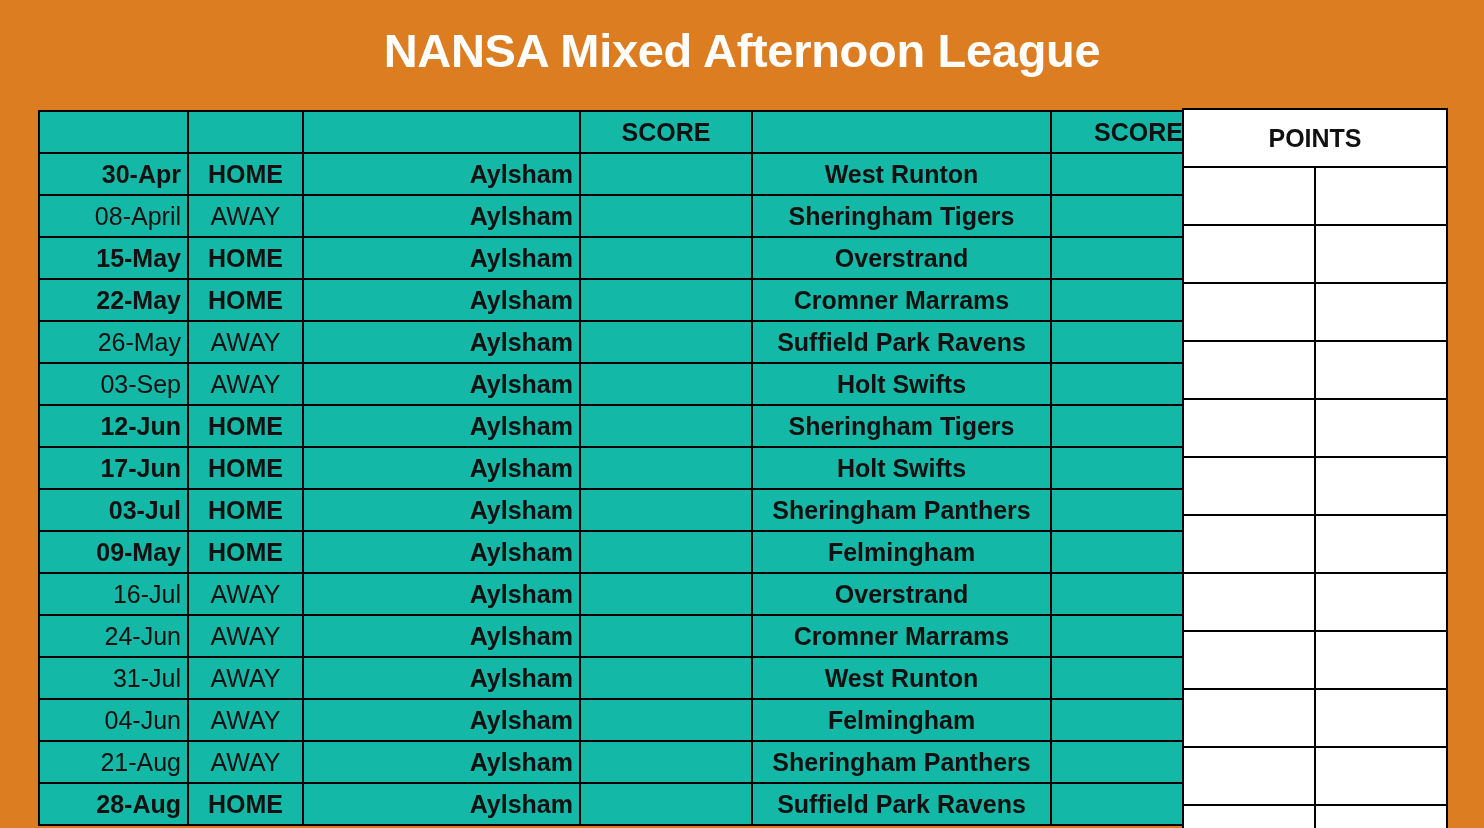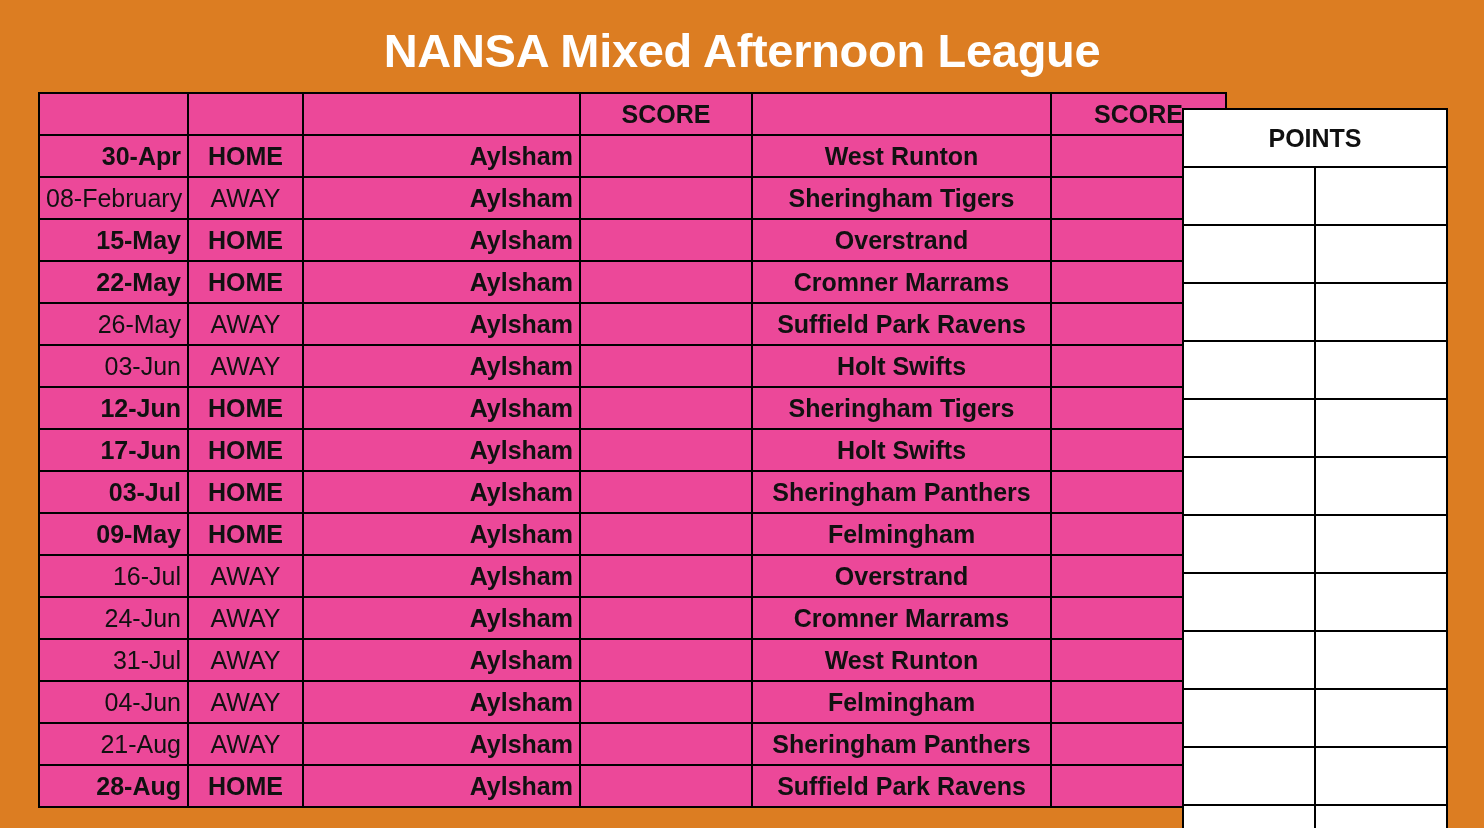--- a/index.html
+++ b/index.html
@@ -25,25 +25,25 @@
     font-weight: bold;
     letter-spacing: -0.3px;
     line-height: 58px;
     white-space: nowrap;
   }
 
   
   #fixtures-table {
     position: absolute;
     left: 38px;
-    top: 92px;
+    top: 110px;
     width: 1103px;
     border-collapse: collapse;
     table-layout: fixed;
-    background: #ec4899;
+    background: #14b8a6;
   }
   #fixtures-table td {
     border: 2px solid #000000;
     height: 40px;
     padding: 0 6px;
     font-size: 25px;
     color: #111111;
     line-height: 36px;
     overflow: hidden;
     white-space: nowrap;
@@ -111,21 +111,21 @@
     </tr>
   <tr class="table-row home-row">
         <td class="col-date">30-Apr</td>
         <td class="col-venue">HOME</td>
         <td class="col-team">Aylsham</td>
         <td class="col-score"></td>
         <td class="col-opp">West Runton</td>
         <td class="col-score2"></td>
       </tr>
       <tr class="table-row away-row">
-        <td class="col-date">08-February</td>
+        <td class="col-date">08-April</td>
         <td class="col-venue">AWAY</td>
         <td class="col-team">Aylsham</td>
         <td class="col-score"></td>
         <td class="col-opp">Sheringham Tigers</td>
         <td class="col-score2"></td>
       </tr>
       <tr class="table-row home-row">
         <td class="col-date">15-May</td>
         <td class="col-venue">HOME</td>
         <td class="col-team">Aylsham</td>
@@ -143,21 +143,21 @@
       </tr>
       <tr class="table-row away-row">
         <td class="col-date">26-May</td>
         <td class="col-venue">AWAY</td>
         <td class="col-team">Aylsham</td>
         <td class="col-score"></td>
         <td class="col-opp">Suffield Park Ravens</td>
         <td class="col-score2"></td>
       </tr>
       <tr class="table-row away-row">
-        <td class="col-date">03-Jun</td>
+        <td class="col-date">03-Sep</td>
         <td class="col-venue">AWAY</td>
         <td class="col-team">Aylsham</td>
         <td class="col-score"></td>
         <td class="col-opp">Holt Swifts</td>
         <td class="col-score2"></td>
       </tr>
       <tr class="table-row home-row">
         <td class="col-date">12-Jun</td>
         <td class="col-venue">HOME</td>
         <td class="col-team">Aylsham</td>

